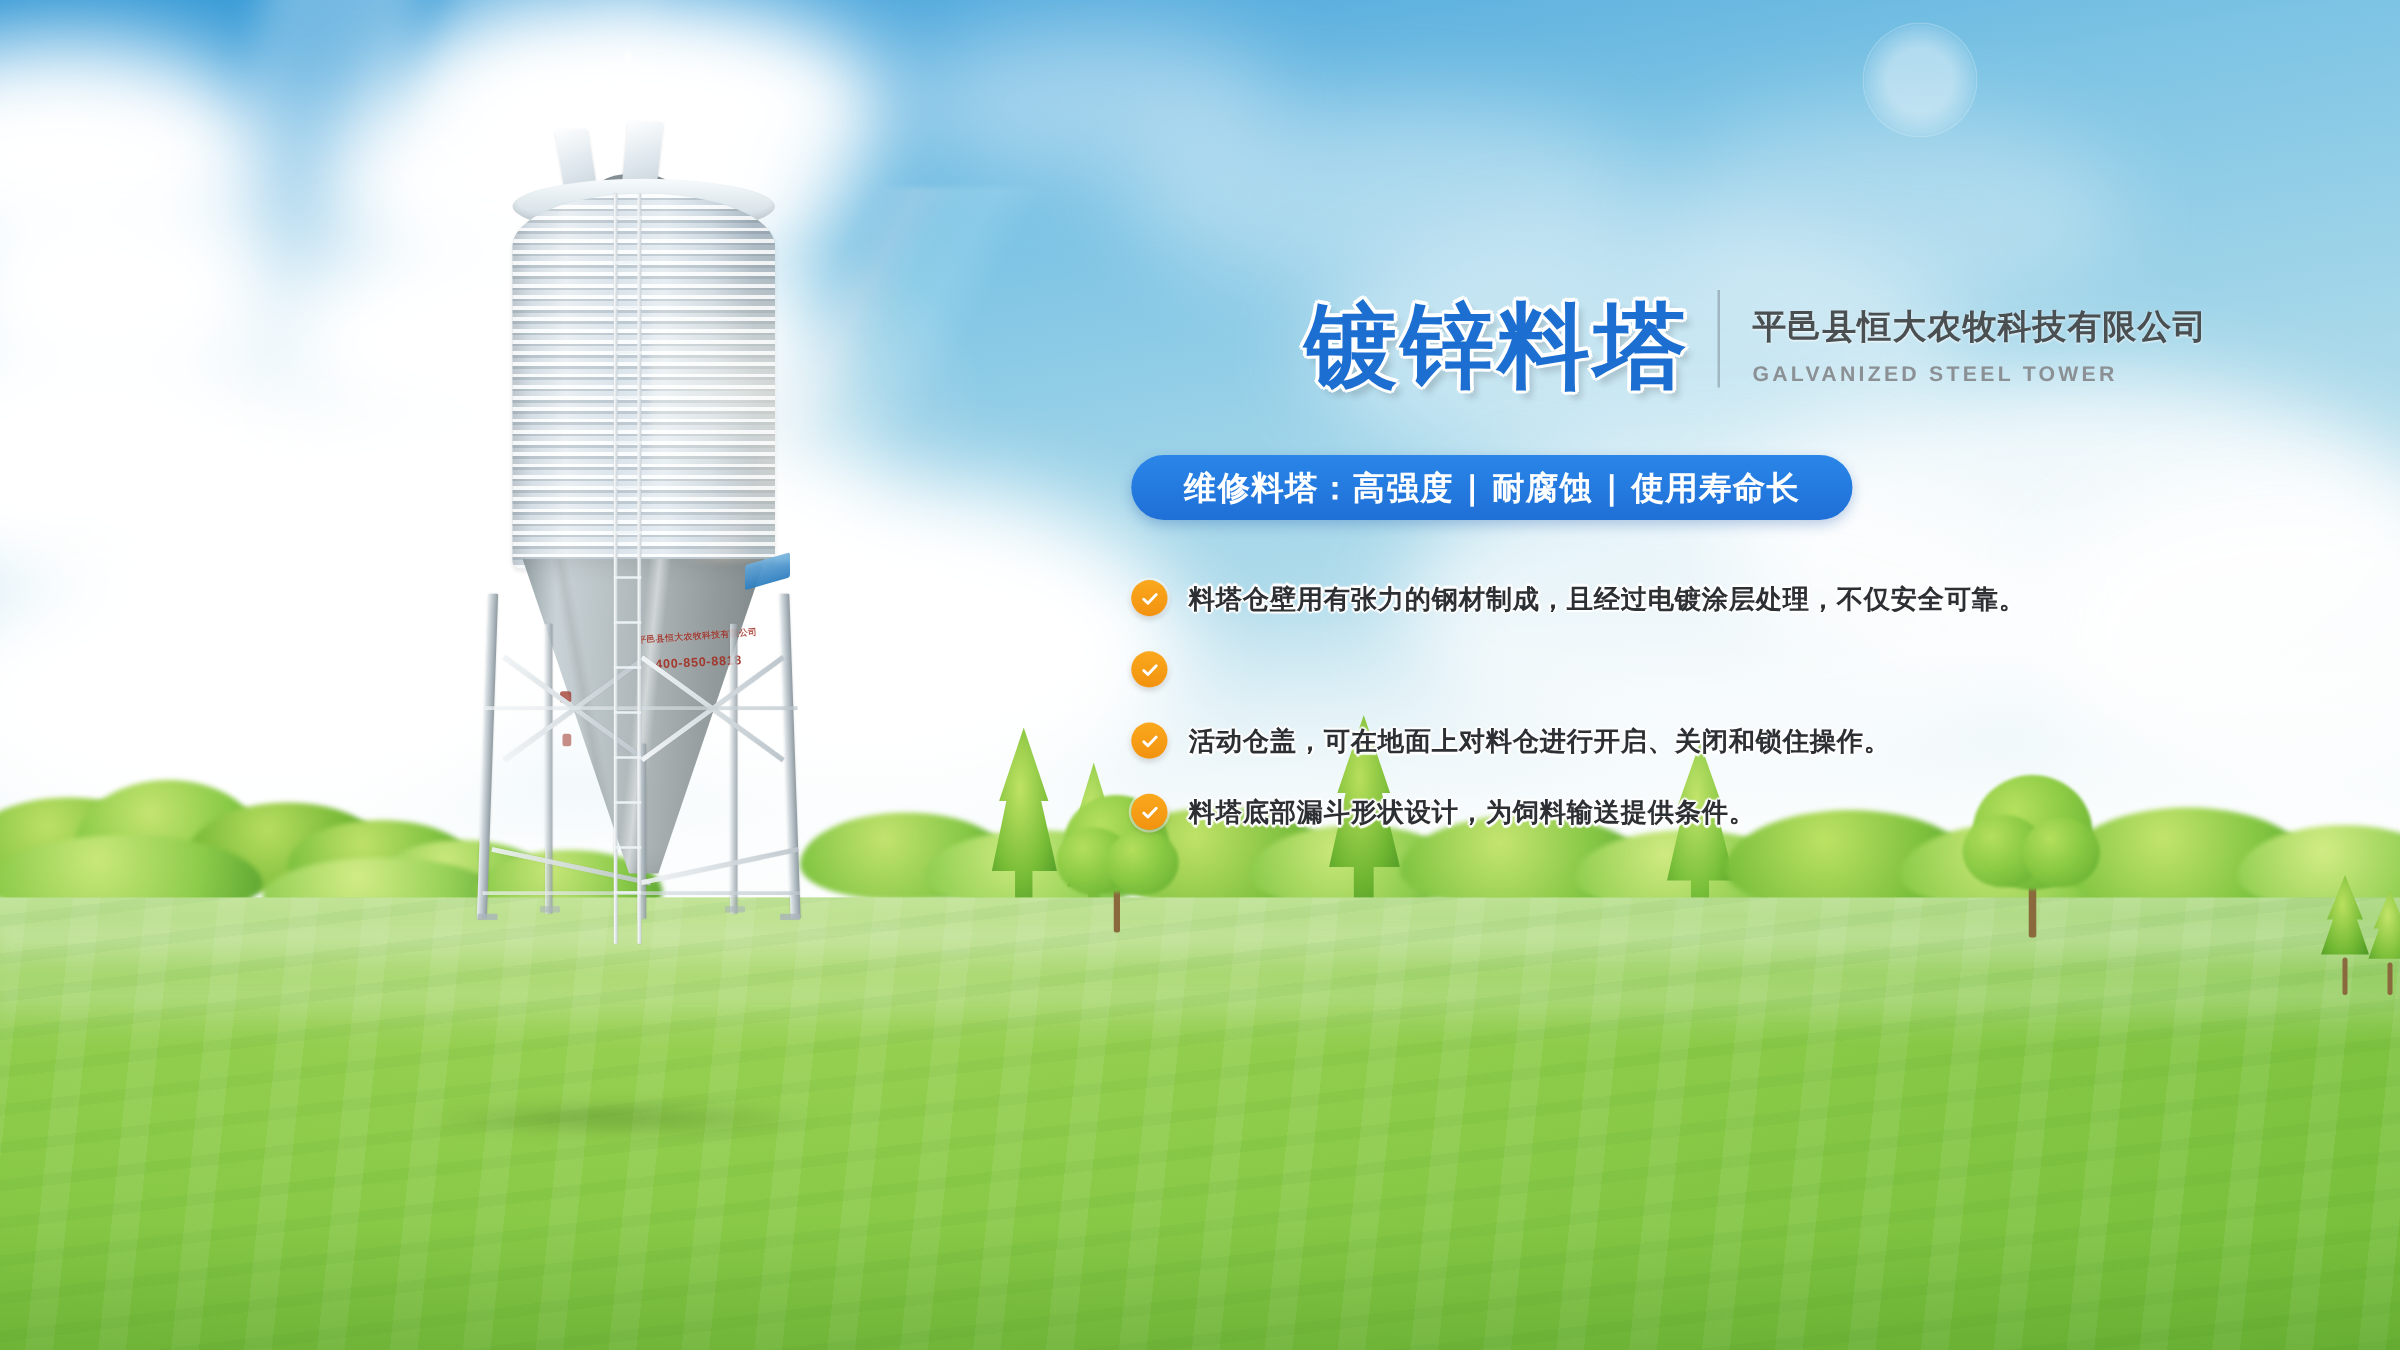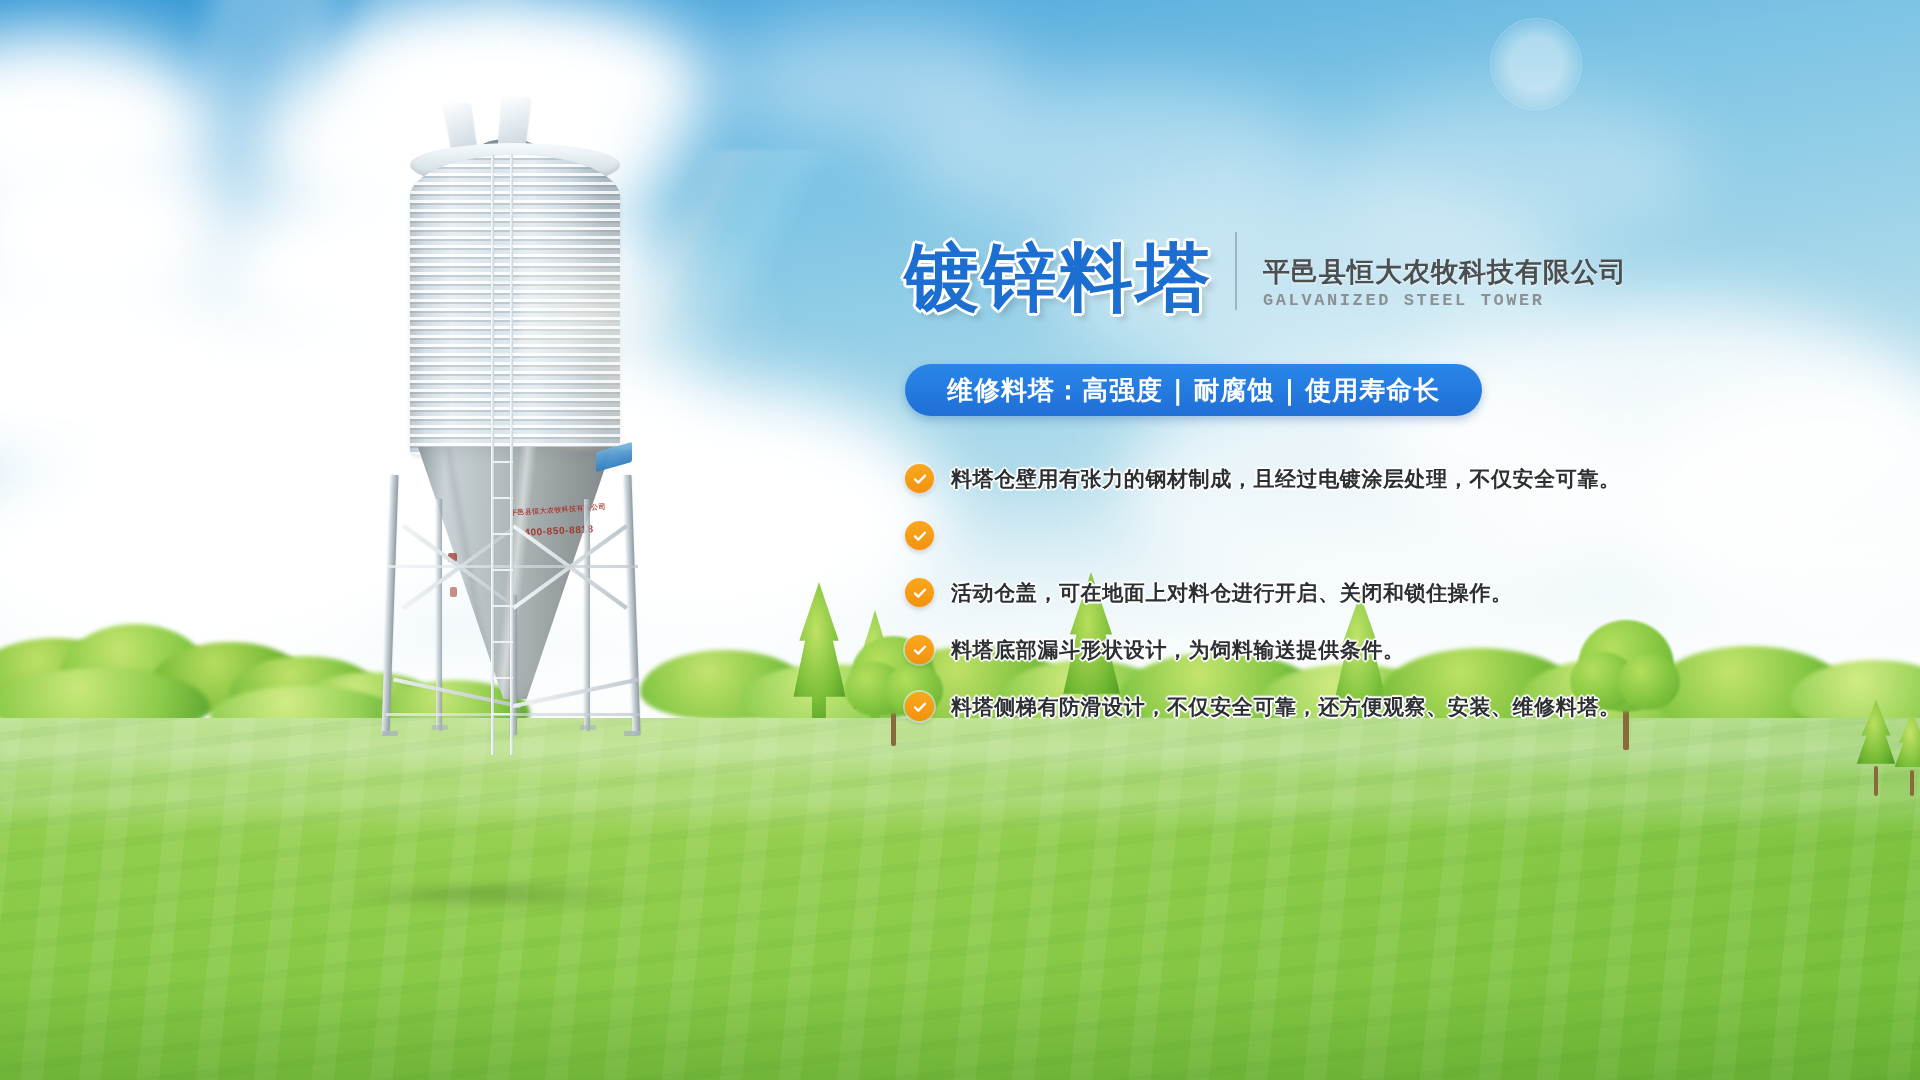--- a/index.html
+++ b/index.html
@@ -200,39 +200,39 @@
   }
   .silo-flare2 {
     position:absolute; left:140px; top:330px; width:260px; height:180px;
     background:radial-gradient(ellipse at 70% 45%, rgba(255,235,190,.40), rgba(255,255,255,0) 62%);
     mix-blend-mode:screen; pointer-events:none; filter:blur(3px);
   }
 
   
   #panel { position:absolute; left:905px; top:232px; width:1000px; }
 
-  .title-row { display:flex; align-items:flex-end; gap:22px; }
+  .title-row { display:flex; align-items:flex-end; gap:22px;justify-content:center; }
   .main-title {
     font-size:74px; font-weight:bold; color:#1c6fd0; letter-spacing:3px; line-height:1;
     font-family:"DejaVu Sans","Liberation Sans",sans-serif;
     text-shadow:
       3px 0 0 #fff, -3px 0 0 #fff, 0 3px 0 #fff, 0 -3px 0 #fff,
       2px 2px 0 #fff, -2px 2px 0 #fff, 2px -2px 0 #fff, -2px -2px 0 #fff,
       5px 6px 6px rgba(0,0,0,.16);
   }
   .title-div { width:2px; height:78px; background:rgba(110,125,135,.45); margin:0 4px 4px 0; }
   .title-right { padding-bottom:4px; }
   .company {
     font-size:27px; font-weight:bold; color:#4a4f52; letter-spacing:1px; white-space:nowrap;
     font-family:"DejaVu Sans","Liberation Sans",sans-serif;
     text-shadow:0 1px 2px rgba(255,255,255,.85);
   }
   .subtitle {
-    margin-top:1px; font-size:17px; font-weight:bold; color:#8b9095;
-    letter-spacing:2.6px; font-family:Liberation Mono, monospace;
+    margin-top:11px; font-size:17px; font-weight:bold; color:#8b9095;
+    letter-spacing:2.6px; font-family:Liberation Sans, sans-serif;
   }
 
   .adv-pill {
     margin-top:50px; display:inline-flex; align-items:center; justify-content:center;
     height:52px; padding:0 42px; border-radius:26px;
     background:linear-gradient(180deg,#2a86e8 0%,#1f6fd6 100%);
     color:#fff; font-size:26px; font-weight:bold; letter-spacing:1px; white-space:nowrap;
     font-family:"DejaVu Sans","Liberation Sans",sans-serif;
     box-shadow:0 4px 10px rgba(20,80,170,.28);
   }
@@ -465,24 +465,16 @@
           <span class="feat-txt">活动仓盖，可在地面上对料仓进行开启、关闭和锁住操作。</span>
         </div>
         <div class="feat">
           <span class="chk">
             <svg width="16" height="16" viewBox="0 0 16 16" aria-hidden="true">
               <path d="M3 8.4 L6.3 11.6 L13 4.6" fill="none" stroke="#ffffff" stroke-width="2.3" stroke-linecap="round" stroke-linejoin="round"></path>
             </svg>
           </span>
           <span class="feat-txt">料塔底部漏斗形状设计，为饲料输送提供条件。</span>
         </div>
-        <div class="feat">
-          <span class="chk">
-            <svg width="16" height="16" viewBox="0 0 16 16" aria-hidden="true">
-              <path d="M3 8.4 L6.3 11.6 L13 4.6" fill="none" stroke="#ffffff" stroke-width="2.3" stroke-linecap="round" stroke-linejoin="round"></path>
-            </svg>
-          </span>
-          <span class="feat-txt">料塔侧梯有防滑设计，不仅安全可靠，还方便观察、安装、维修料塔。</span>
-        </div>
       </div>
   </div>
 
 </div>
 
 </body></html>

